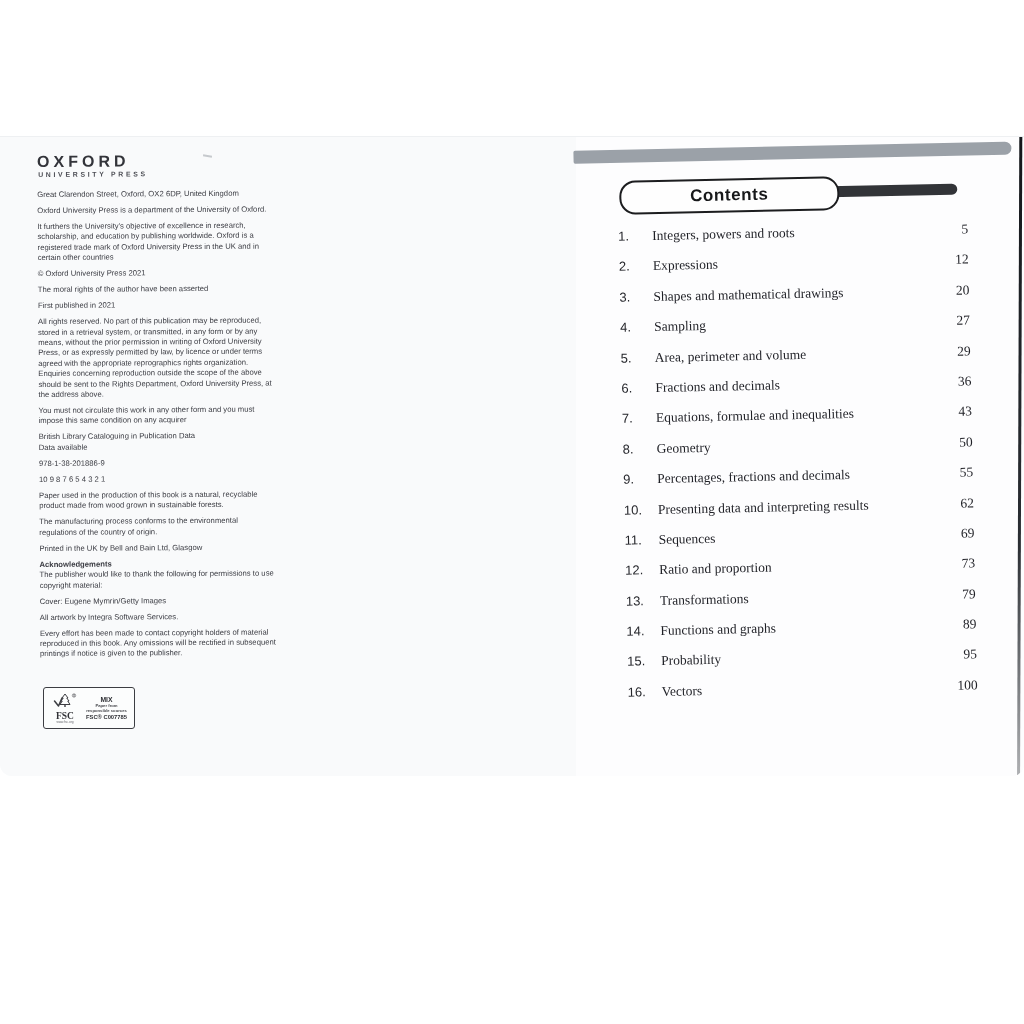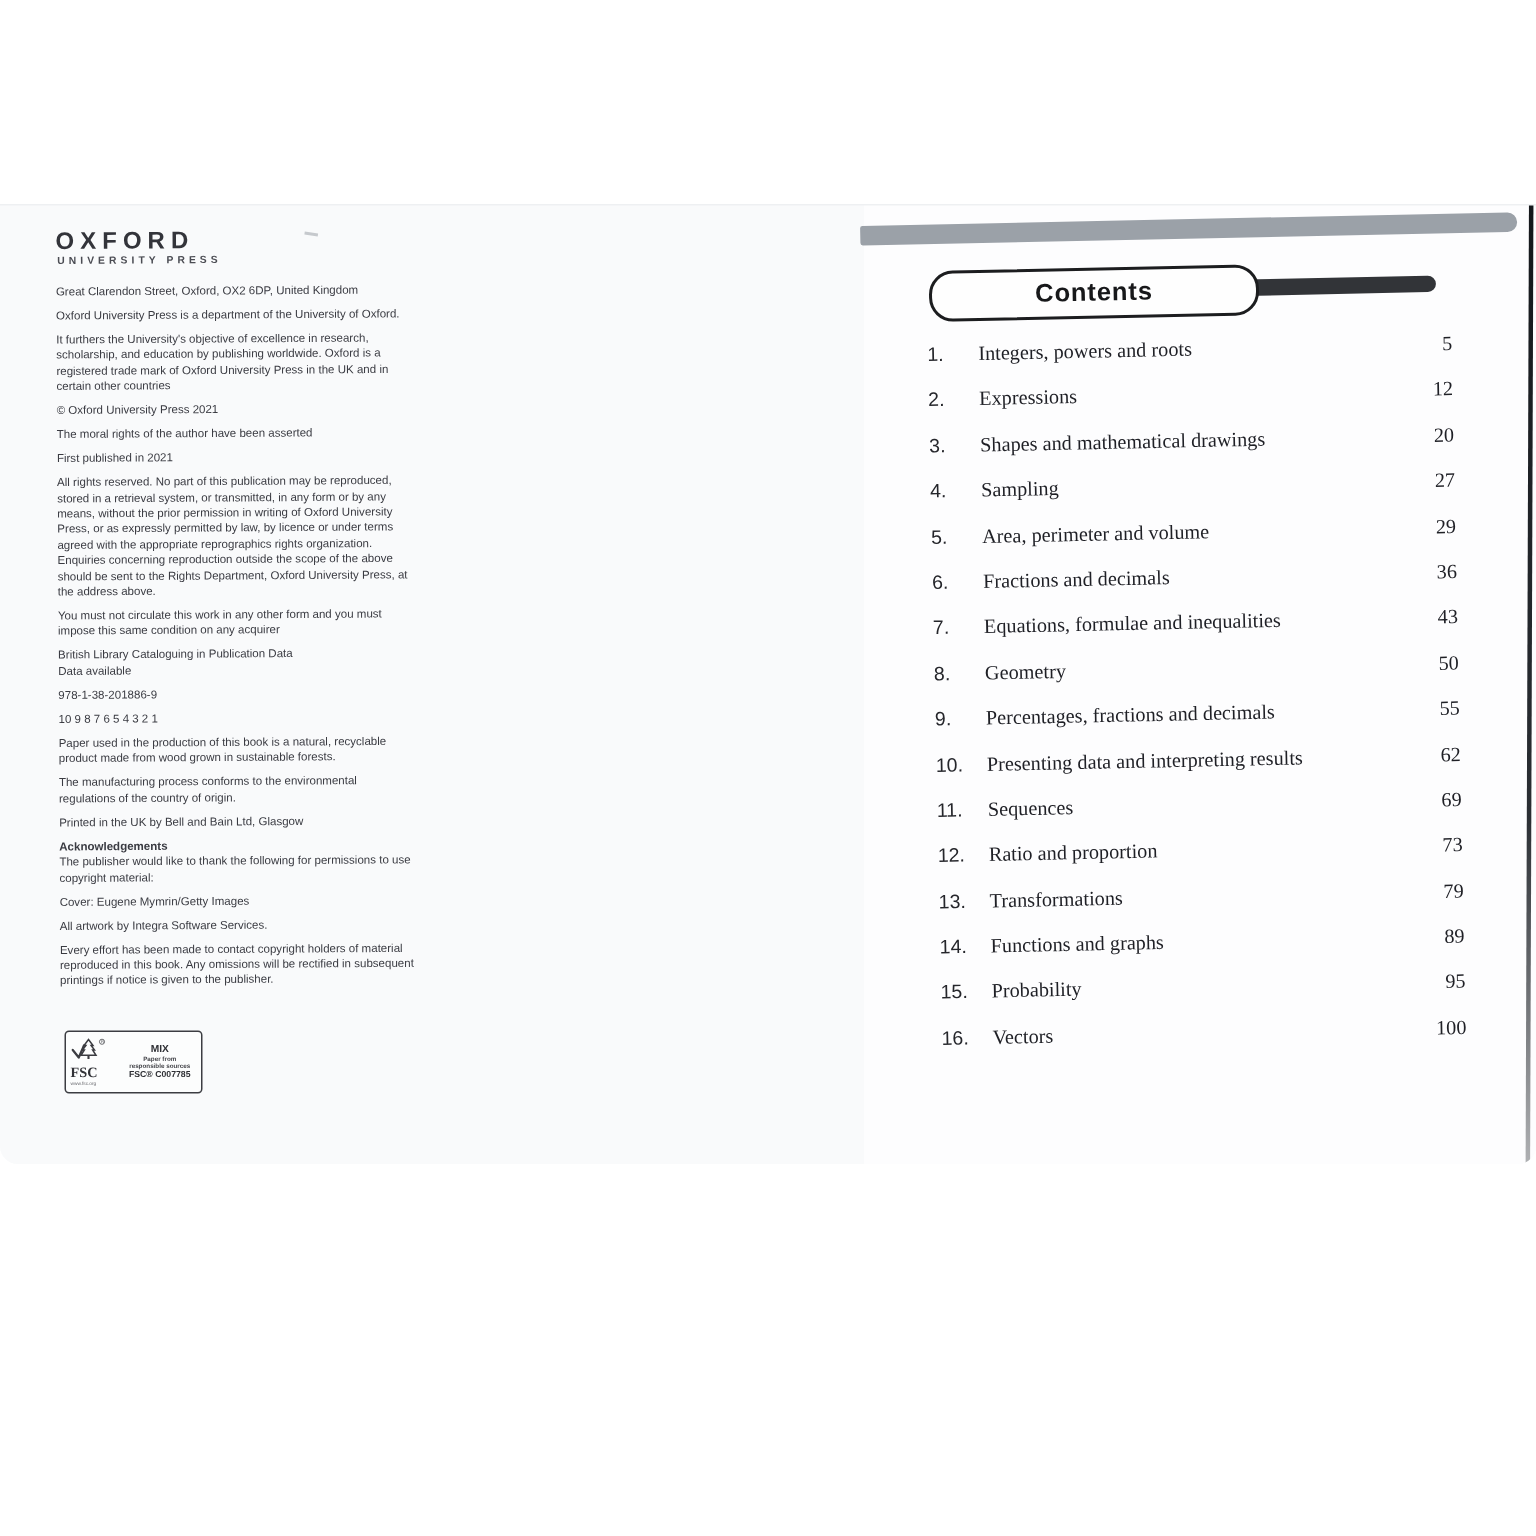--- a/index.html
+++ b/index.html
@@ -14,21 +14,21 @@
   .lp-rot{position:absolute;left:37px;top:16px;width:280px;transform:rotate(-0.35deg);transform-origin:top left;}
   .ox1{font-size:16px;line-height:17px;letter-spacing:4px;font-weight:600;color:#33343a;margin:0;}
   .ox2{font-size:6.9px;line-height:9px;letter-spacing:2.7px;font-weight:600;color:#4b4c53;margin:0 0 11px 1px;}
   .lp{margin:0 0 5.6px;font-size:7.7px;line-height:10.4px;color:#3a3b42;white-space:pre-line;width:272px;}
   .lp.b{font-weight:bold;margin-bottom:0;}
   .lp.tight{margin-top:0;}
   .artifact{position:absolute;left:203px;top:18px;width:9px;height:2px;background:#c6c9cd;transform:rotate(9deg);}
   
   .fsc-box{position:absolute;left:43px;top:550px;width:90px;height:40px;border:1.6px solid #3c3d42;
            border-radius:3px;background:#fcfdfd;display:flex;align-items:center;}
-  .fsc-left{width:36px;padding-left:3px;}
+  .fsc-left{width:36px;text-align:center;padding-left:3px;}
   .fsc-name{font-family:"Liberation Serif",serif;font-weight:bold;font-size:9.5px;line-height:8px;color:#313237;margin:0;}
   .fsc-url{font-size:3.2px;line-height:4px;color:#6a6b70;margin:0;}
   .fsc-right{flex:1;text-align:center;padding-right:4px;}
   .fsc-mix{font-size:6.8px;font-weight:bold;line-height:7px;color:#2e2f34;margin:0;}
   .fsc-desc{font-size:4.2px;line-height:4.6px;font-weight:bold;color:#46474c;margin:1px 0;white-space:pre-line;}
   .fsc-code{font-size:5.8px;font-weight:bold;line-height:6px;color:#2e2f34;margin:0;}
   
   .rp-rot{position:absolute;left:0;top:0;width:448px;height:751px;transform:rotate(-1.2deg);transform-origin:center center;}
   .band{position:absolute;left:5px;top:9px;width:438px;height:13px;background:#9ba1a8;
         border-radius:2px 8px 8px 2px;}

